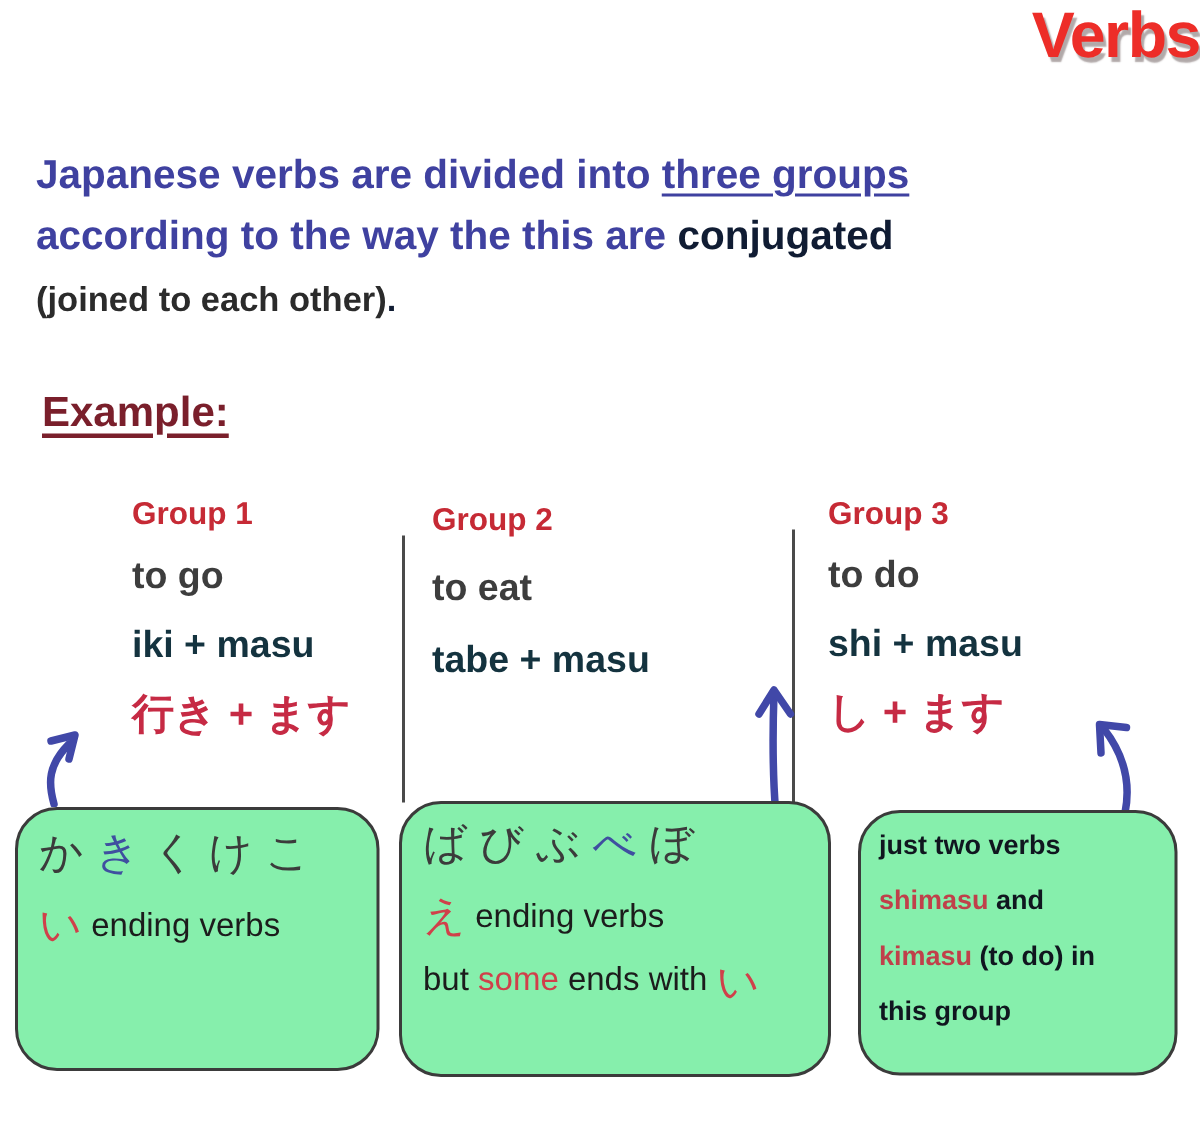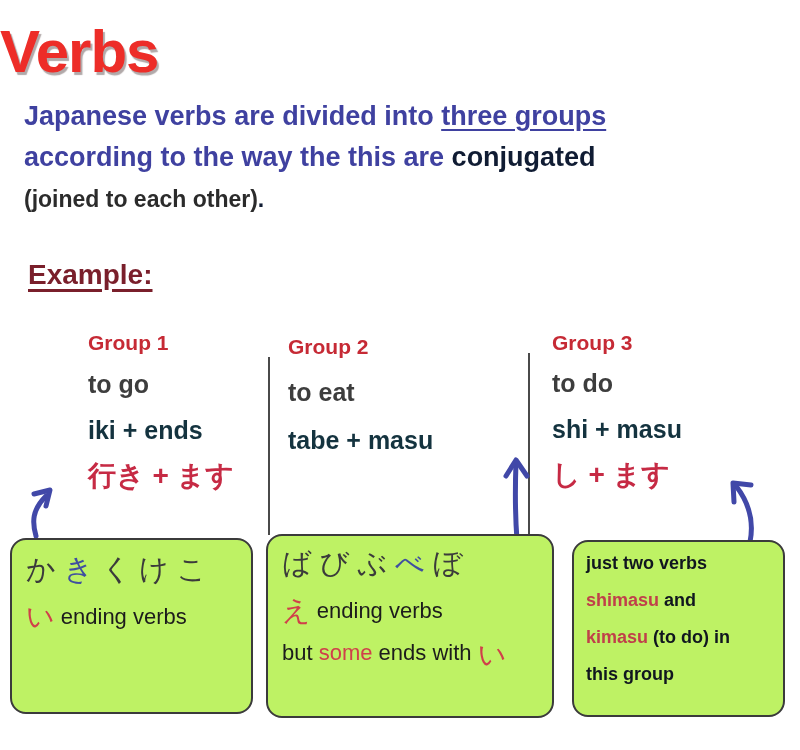--- a/index.html
+++ b/index.html
@@ -12,25 +12,25 @@
     height: 750px;
     position: relative;
     overflow: hidden;
     font-family: "Liberation Sans", sans-serif;
     -webkit-font-smoothing: antialiased;
   }
 
   
   #title {
     position: absolute;
-    top: 20px;
+    top: 2px;
     left: 0;
     width: 800px;
-    text-align: left;
-    font-size: 60px;
+    text-align: right;
+    font-size: 43px;
     font-weight: bold;
     color: #ED2D28;
     letter-spacing: -1px;
     text-shadow: 2px 3px 1px rgba(60,40,40,0.40);
     line-height: 1.05;
   }
 
   
   #intro {
     position: absolute;
@@ -131,22 +131,22 @@
   
   .arrow {
     position: absolute;
   }
 
   
   .box {
     position: absolute;
     box-sizing: border-box;
     border: 2px solid #3b3b3b;
-    border-radius: 16px;
-    background: #bef264;
+    border-radius: 28px;
+    background: #86efac;
   }
   #box-1 { left: 10px;  top: 538px; width: 243px; height: 176px; }
   #box-2 { left: 266px; top: 534px; width: 288px; height: 184px; }
   #box-3 { left: 572px; top: 540px; width: 213px; height: 177px; }
 
   .kana-row {
     font-size: 29px;
     color: #3b3b3b;
     line-height: 1.2;
     white-space: nowrap;
@@ -206,21 +206,21 @@
 </div>
 
 <div id="example-heading">Example:</div>
 
 <div class="divider" id="divider-1"></div>
 <div class="divider" id="divider-2"></div>
 
 <div class="group-col" id="group-col-1">
   <div class="group-title">Group 1</div>
   <div class="group-meaning">to go</div>
-  <div class="group-romaji">iki + ends</div>
+  <div class="group-romaji">iki + masu</div>
   <div class="group-kana">行き + ます</div>
 </div>
 
 <div class="group-col" id="group-col-2">
   <div class="group-title">Group 2</div>
   <div class="group-meaning">to eat</div>
   <div class="group-romaji">tabe + masu</div>
 </div>
 
 <div class="group-col" id="group-col-3">

